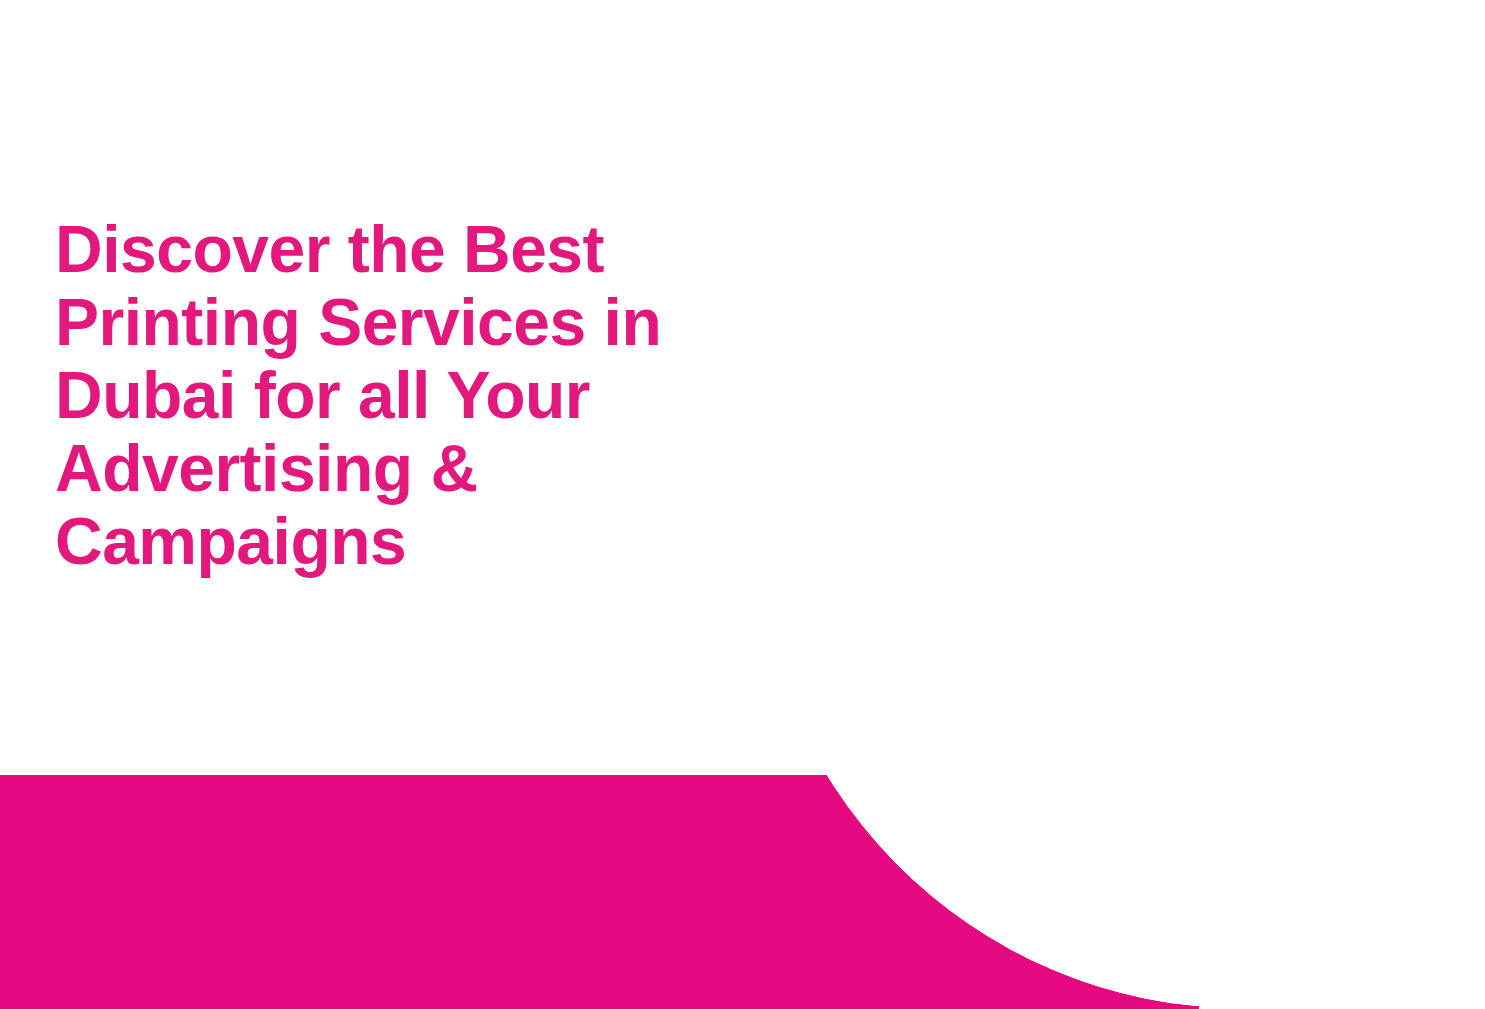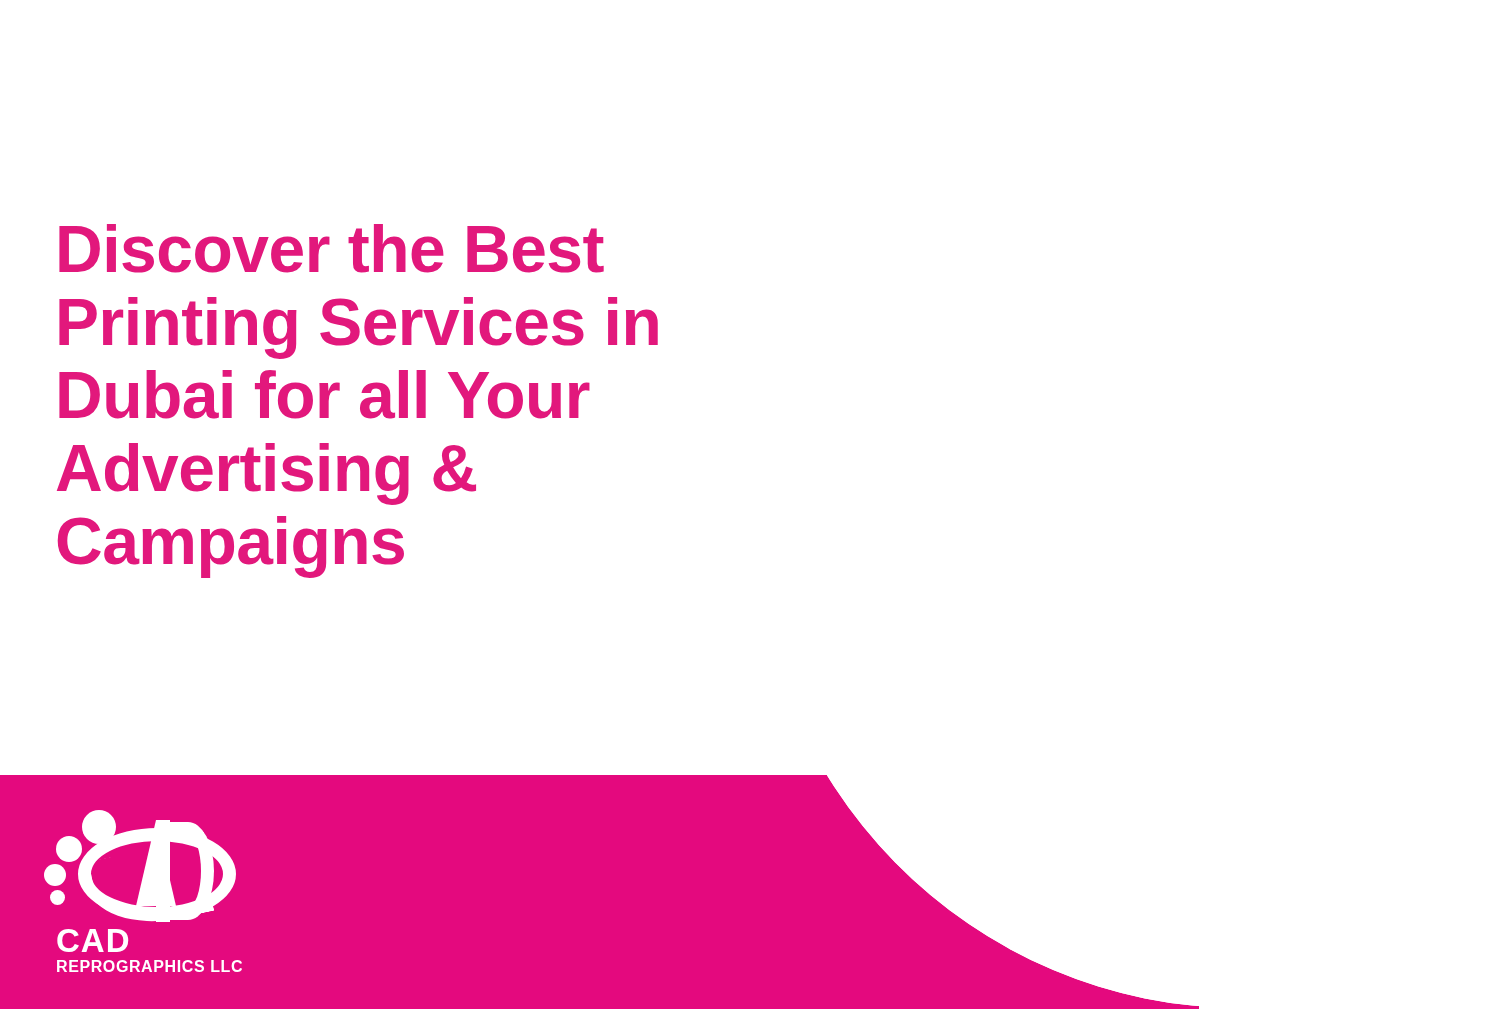--- a/index.html
+++ b/index.html
@@ -485,29 +485,14 @@
       </div>
     </div>
   </div>
 
   <div class="footer-bar"></div>
   <div class="footer-notch"></div>
   <div class="ring"></div>
 
   <h1 class="headline">Discover the Best Printing Services in Dubai for all Your Advertising &amp; Campaigns</h1>
 
-  <div class="logo">
-    <div class="logo-mark">
-      <span class="dot dot-a"></span>
-      <span class="dot dot-b"></span>
-      <span class="dot dot-c"></span>
-      <span class="dot dot-d"></span>
-      <span class="oval"></span>
-      <span class="swash"></span>
-      <span class="mono-a"></span>
-      <span class="mono-stem"></span>
-      <span class="mono-d"></span>
-    </div>
-    <div class="logo-name">CAD</div>
-    <div class="logo-sub">REPROGRAPHICS LLC</div>
-  </div>
 
 </div>
 
 </body></html>

